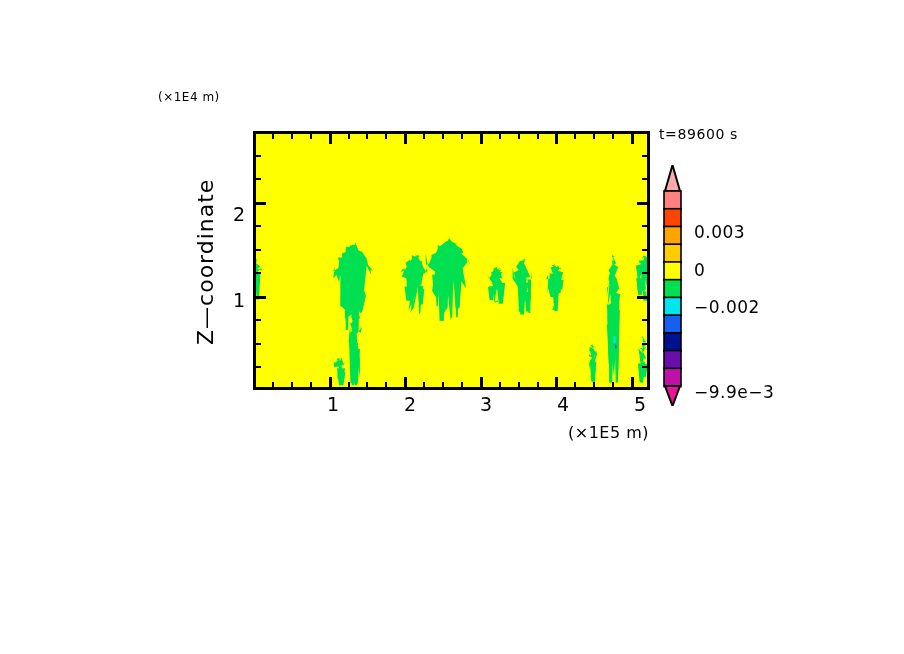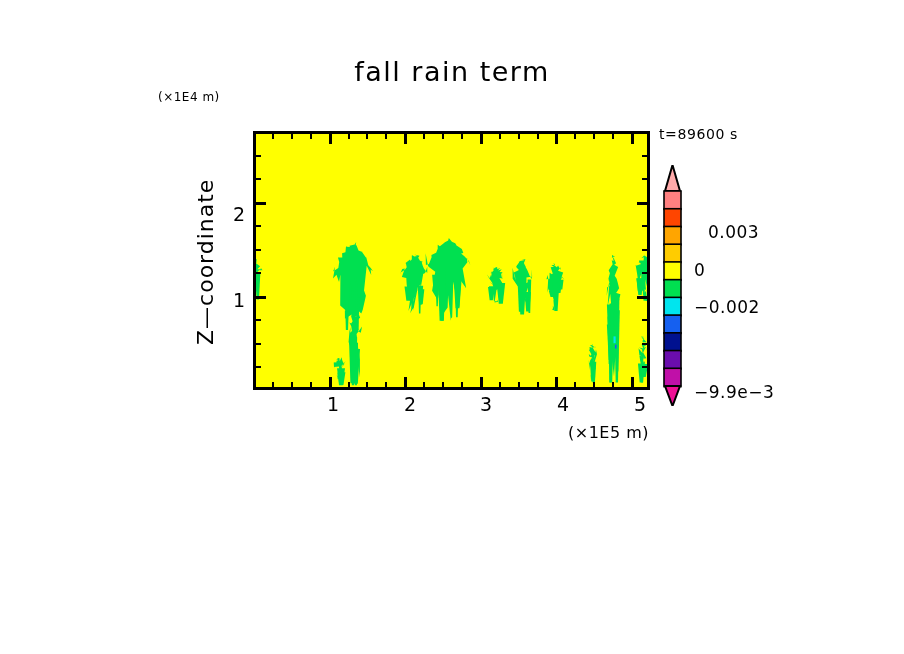--- a/index.html
+++ b/index.html
@@ -153,21 +153,20 @@
     font-size: 17px;
     letter-spacing: 0.5px;
     white-space: pre;
   }
 </style>
 </head>
 <body>
 
 <div class="stage">
 
-  <div id="plot-title">fall rain term</div>
 
   <div id="zaxis-units">(×1E4 m)</div>
 
   <div id="timestamp">t=89600 s</div>
 
   <div id="plot-frame">
     <svg id="plot-canvas" viewBox="0 0 397 259" preserveAspectRatio="none">
       <rect x="0" y="0" width="397" height="259" fill="#ffff00"></rect>
       <g id="field-shapes" fill="#00e050">
           <polygon points="-11.2,141.2 -9.9,137.6 -6.4,137.8 -8.6,137.6 -7.9,132.9 -8.0,131.7 -3.8,133.5 -6.9,131.2 -4.5,131.0 -3.4,126.2 -4.0,129.3 -1.6,126.0 -3.0,128.2 1.1,128.4 1.0,127.7 0.2,132.1 1.5,130.6 -0.5,132.6 0.0,132.3 4.2,135.3 1.3,138.4 4.9,138.3 2.8,139.5 1.8,139.1 6.6,139.6 5.2,137.4 0.9,141.9 2.1,148.8 0.7,152.7 -1.2,146.2 1.8,164.9 -1.3,156.8 -0.6,150.3 -1.8,168.3 -0.2,153.8 -2.9,162.9 -1.8,169.5 -1.9,167.4 -2.4,164.1 -7.5,163.7 -6.1,153.8 -6.6,150.6 -7.3,148.6 -8.9,140.9 -8.1,140.2 -8.7,135.1"></polygon>
@@ -344,19 +343,19 @@
           <rect x="1" y="150.0909090909091" width="17" height="18.327272727272728" fill="#1560f0" stroke="#000" stroke-width="1.6"></rect>
           <rect x="1" y="167.8181818181818" width="17" height="18.327272727272728" fill="#00118f" stroke="#000" stroke-width="1.6"></rect>
           <rect x="1" y="185.54545454545453" width="17" height="18.327272727272728" fill="#6a0dad" stroke="#000" stroke-width="1.6"></rect>
           <rect x="1" y="203.27272727272725" width="17" height="18.327272727272728" fill="#c010a8" stroke="#000" stroke-width="1.6"></rect>
           <polygon points="9.5,241 17,221 2,221" fill="#ee1095" stroke="#000" stroke-width="2"></polygon>
         </g>
       <g id="cbar-outline" fill="none" stroke="#000" stroke-width="2"></g>
     </svg>
   </div>
   <div id="cbar-labels">
-      <div class="cbar-label" style="top: 222px; margin-left: 14px;">0.003</div>
+      <div class="cbar-label" style="top: 222px;">0.003</div>
       <div class="cbar-label" style="top: 260px;">0</div>
       <div class="cbar-label" style="top: 297px;">−0.002</div>
       <div class="cbar-label" style="top: 382px;">−9.9e−3</div>
     </div>
 
 </div>
 
 </body></html>

